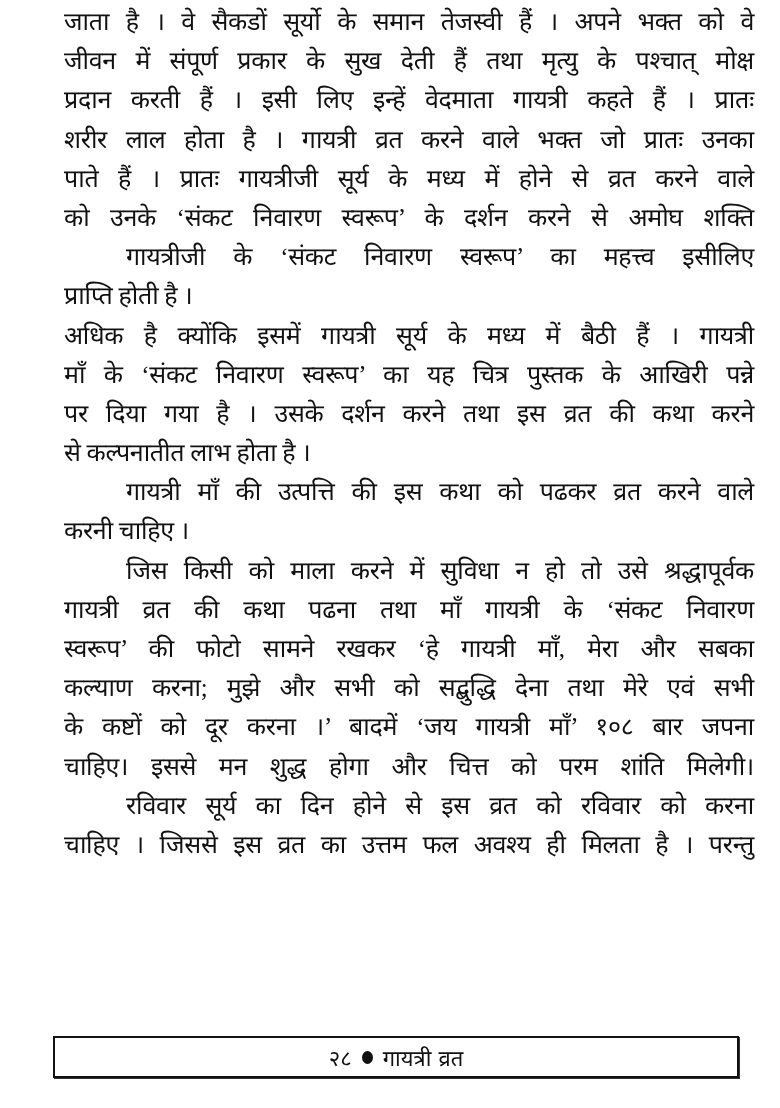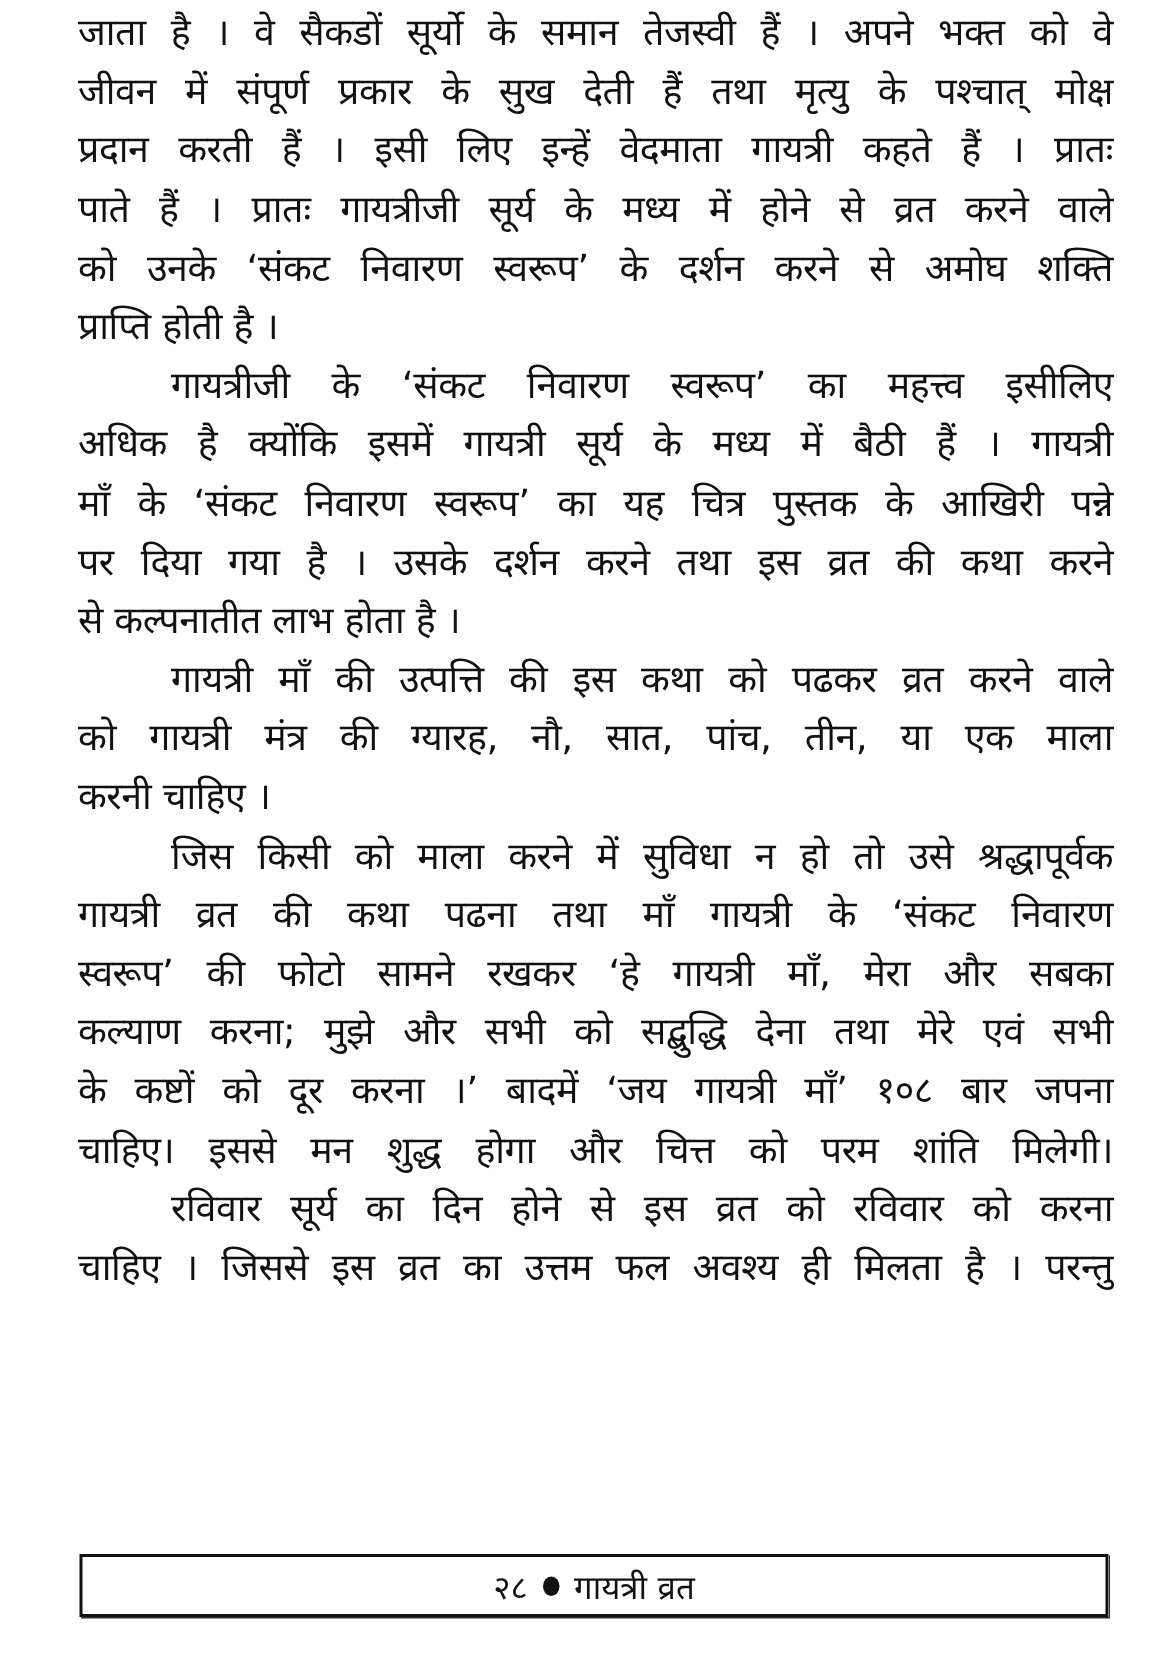--- a/index.html
+++ b/index.html
@@ -10,23 +10,24 @@
     body {
       width: 780px;
       height: 1108px;
       position: relative;
       overflow: hidden;
       font-family: "DejaVu Sans", sans-serif;
       color: #111111;
     }
     .page-text {
       position: absolute;
-      left: 52px;
+      left: 64px;
       top: 2px;
       width: 690px;
+      font-family: Liberation Serif, serif;
     }
     .line {
       height: 39.2px;
       line-height: 39.2px;
       font-size: 25px;
       white-space: nowrap;
       text-align: justify;
       text-align-last: justify;
       letter-spacing: -0.3px;
     }
@@ -60,30 +61,30 @@
       margin-right: 10px;
     }
   </style>
 </head>
 <body>
 
 <div class="page-text">
   <div class="line">जाता है । वे सैकडों सूर्यो के समान तेजस्वी हैं । अपने भक्त को वे</div>
   <div class="line">जीवन में संपूर्ण प्रकार के सुख देती हैं तथा मृत्यु के पश्चात् मोक्ष</div>
   <div class="line">प्रदान करती हैं । इसी लिए इन्हें वेदमाता गायत्री कहते हैं । प्रातः</div>
+  <div class="line">शरीर लाल होता है । गायत्री व्रत करने वाले भक्त जो प्रातः उनका</div>
   <div class="line">पाते हैं । प्रातः गायत्रीजी सूर्य के मध्य में होने से व्रत करने वाले</div>
   <div class="line">को उनके ‘संकट निवारण स्वरूप’ के दर्शन करने से अमोघ शक्ति</div>
+  <div class="line indent">गायत्रीजी के ‘संकट निवारण स्वरूप’ का महत्त्व इसीलिए</div>
   <div class="line last">प्राप्ति होती है ।</div>
-  <div class="line indent">गायत्रीजी के ‘संकट निवारण स्वरूप’ का महत्त्व इसीलिए</div>
   <div class="line">अधिक है क्योंकि इसमें गायत्री सूर्य के मध्य में बैठी हैं । गायत्री</div>
   <div class="line">माँ के ‘संकट निवारण स्वरूप’ का यह चित्र पुस्तक के आखिरी पन्ने</div>
   <div class="line">पर दिया गया है । उसके दर्शन करने तथा इस व्रत की कथा करने</div>
   <div class="line last">से कल्पनातीत लाभ होता है ।</div>
   <div class="line indent">गायत्री माँ की उत्पत्ति की इस कथा को पढकर व्रत करने वाले</div>
-  <div class="line">को गायत्री मंत्र की ग्यारह, नौ, सात, पांच, तीन, या एक माला</div>
   <div class="line last">करनी चाहिए ।</div>
   <div class="line indent">जिस किसी को माला करने में सुविधा न हो तो उसे श्रद्धापूर्वक</div>
   <div class="line">गायत्री व्रत की कथा पढना तथा माँ गायत्री के ‘संकट निवारण</div>
   <div class="line">स्वरूप’ की फोटो सामने रखकर ‘हे गायत्री माँ, मेरा और सबका</div>
   <div class="line">कल्याण करना; मुझे और सभी को सद्बुद्धि देना तथा मेरे एवं सभी</div>
   <div class="line">के कष्टों को दूर करना ।’ बादमें ‘जय गायत्री माँ’ १०८ बार जपना</div>
   <div class="line">चाहिए। इससे मन शुद्ध होगा और चित्त को परम शांति मिलेगी।</div>
   <div class="line indent">रविवार सूर्य का दिन होने से इस व्रत को रविवार को करना</div>
   <div class="line">चाहिए । जिससे इस व्रत का उत्तम फल अवश्य ही मिलता है । परन्तु</div>
 </div>

